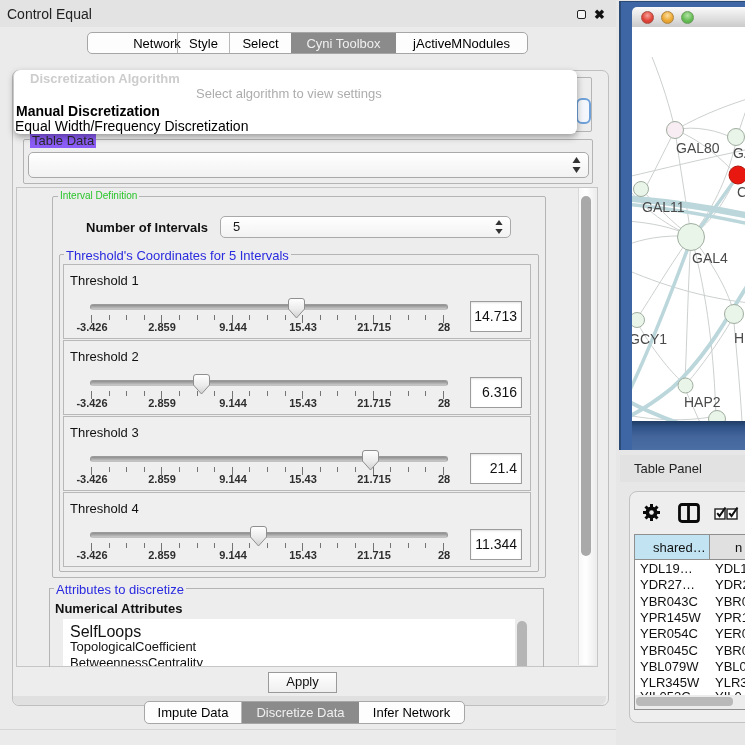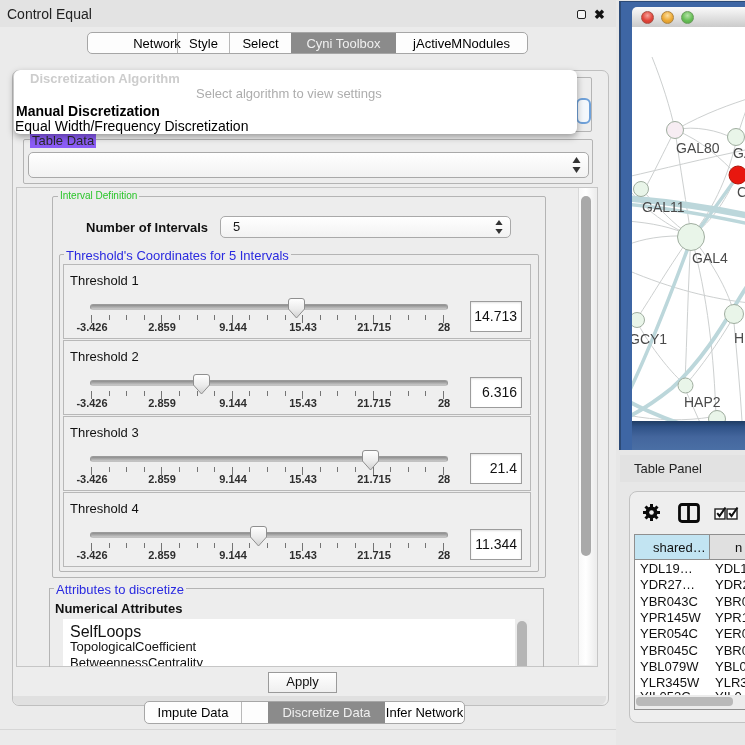--- a/index.html
+++ b/index.html
@@ -160,21 +160,21 @@
   </div>
   <div class="abs" style="left:515px;top:619px;width:14px;height:47px;background:#ececec;"></div>
   <div class="abs" style="left:517px;top:621px;width:10px;height:45px;border-radius:5px 5px 0 0;background:#b5b5b5;"></div>
 
   <div class="abs" style="left:268px;top:672px;width:67px;height:19px;border:1px solid #9a9a9a;border-radius:0;background:linear-gradient(#ffffff,#efefef);text-align:center;font-size:13px;color:#111;line-height:18px;">Apply</div>
 
   <div class="abs" style="left:13px;top:696px;width:593px;height:9px;background:#e0e0e0;border-radius:0 0 7px 7px;"></div>
 
   <div class="abs" id="bottabs" style="left:144px;top:701px;width:319px;height:21px;border:1px solid #a6a6a6;border-radius:5px;background:#fdfdfd;display:flex;overflow:hidden;font-size:13px;">
     <div style="width:96px;display:flex;align-items:center;justify-content:center;border-right:1px solid #b9b9b9;">Impute Data</div>
-    <div style="width:117px;display:flex;align-items:center;justify-content:center;background:#8b8b8b;color:#f0f0f0;margin-left:26px;">Discretize Data</div>
+    <div style="width:117px;display:flex;align-items:center;justify-content:center;background:#8b8b8b;color:#f0f0f0;">Discretize Data</div>
     <div style="flex:1;display:flex;align-items:center;justify-content:center;">Infer Network</div>
   </div>
 
   <div class="abs" style="left:0;top:729px;width:616px;height:1px;background:#d6d6d6;"></div>
 </div>
 
 <div class="abs" style="left:616px;top:0;width:129px;height:745px;background:#e7e7e7;"></div>
 
 <div class="abs" style="left:619px;top:1px;width:126px;height:449px;background:#3e66a4;box-shadow:inset 2px 1px 0 #2c4a76;"></div>
 

